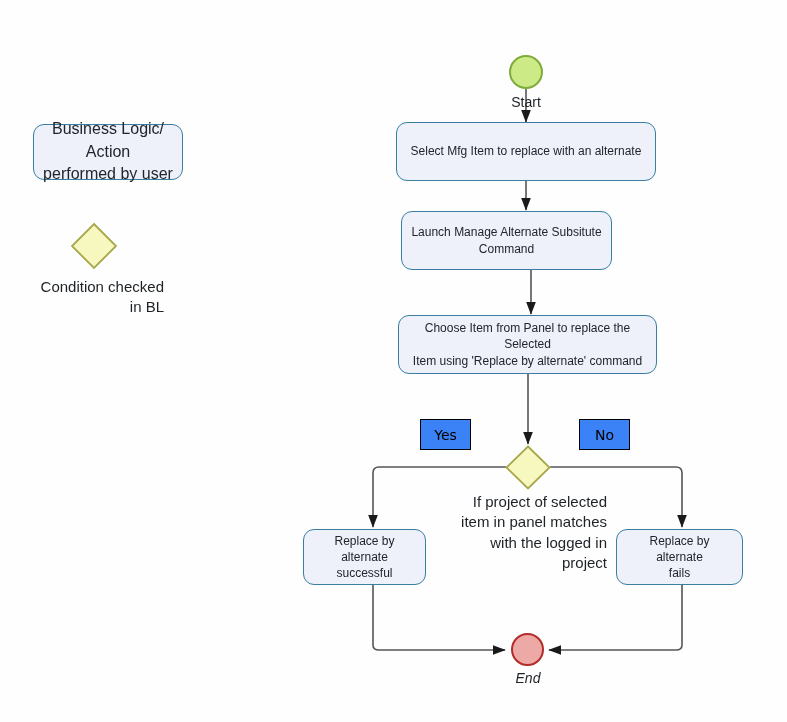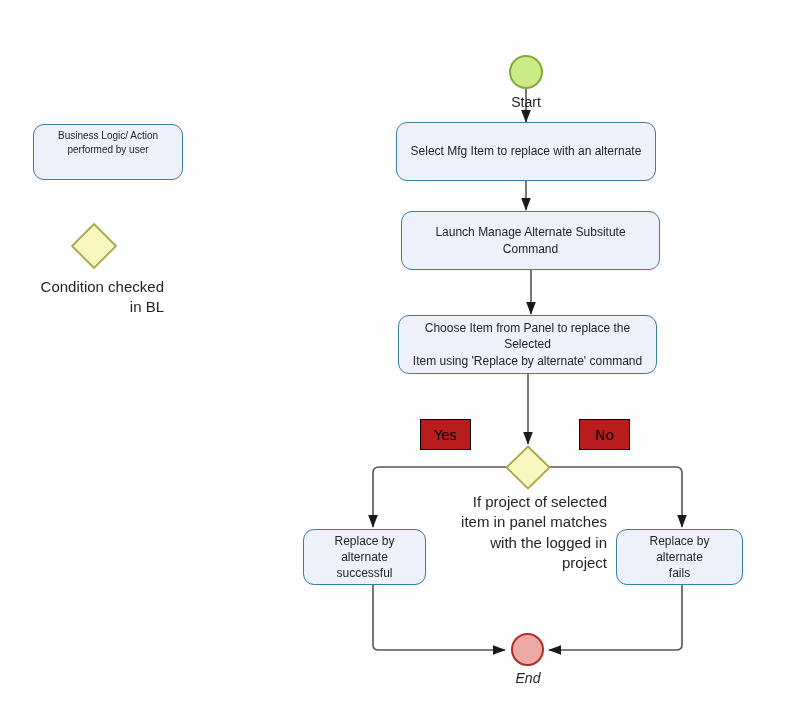--- a/index.html
+++ b/index.html
@@ -40,44 +40,45 @@
     color: #21262b;
     font-size: 12px;
     line-height: 1.35;
     padding: 4px 8px;
   }
   .legendbox {
     border: 1.6px solid #3a7fa2;
     border-radius: 11px;
     background: #eef0fa;
     display: flex;
+    align-items: center;
     justify-content: center;
     text-align: center;
     color: #21262b;
-    font-size: 10px;
+    font-size: 16px;
     line-height: 1.4;
     padding: 4px 8px;
   }
   .caption {
     position: absolute;
     text-align: right;
     color: #1d2226;
     font-size: 15px;
     line-height: 1.35;
   }
   .terminal-label {
     position: absolute;
     text-align: center;
     color: #1d2226;
     font-size: 14px;
   }
   .yn-box {
     position: absolute;
     border: 1.5px solid #000000;
-    background: #b91c1c;
+    background: #3b82f6;
     display: flex;
     align-items: center;
     justify-content: center;
     color: #000000;
     font-family: "DejaVu Sans", sans-serif;
     font-size: 14px;
     box-sizing: border-box;
   }
   .circle-node {
     position: absolute;
@@ -134,21 +135,21 @@
     <div>in BL</div>
   </div>
 
   <div class="circle-node" style="left:509px; top:55px; width:34px; height:34px; background:#cceb86; border:2px solid #7faa3c;"></div>
   <div class="terminal-label" style="left:486px; top:94px; width:80px;">Start</div>
 
   <div class="node procbox" style="left:396px; top:122px; width:260px; height:59px;">
     <span>Select Mfg Item to replace with an alternate</span>
   </div>
 
-  <div class="node procbox" style="left:401px; top:211px; width:259px; height:59px;">
+  <div class="node procbox" style="left:401px; top:211px; width:211px; height:59px;">
     <span>Launch Manage Alternate Subsitute Command</span>
   </div>
 
   <div class="node procbox" style="left:398px; top:315px; width:259px; height:59px;">
     <div>
       <div>Choose Item from Panel to replace the Selected</div>
       <div>Item using  'Replace by alternate' command</div>
     </div>
   </div>
 

